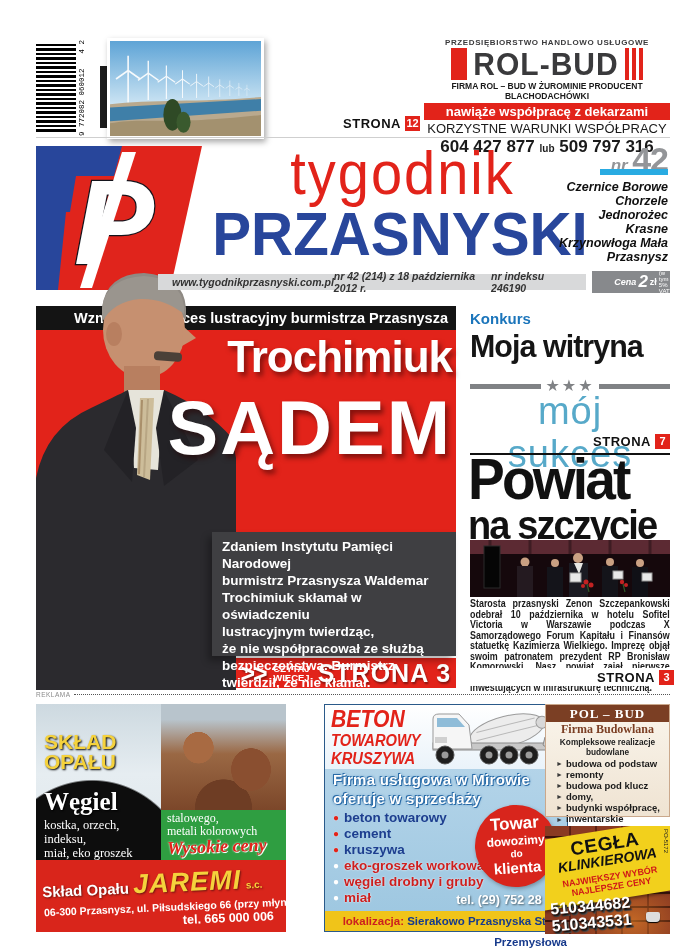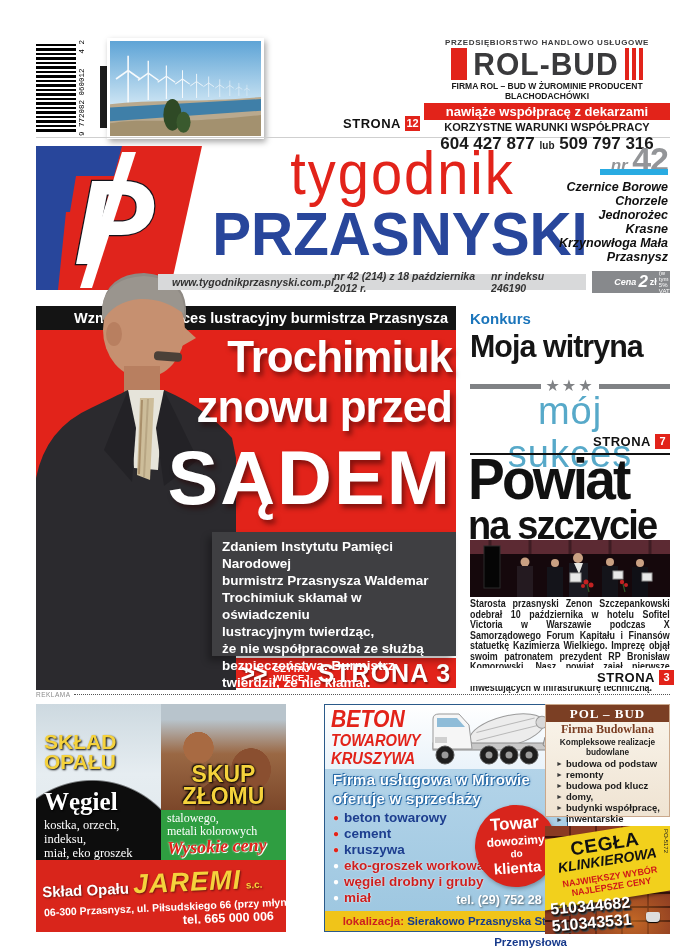--- a/index.html
+++ b/index.html
@@ -30,21 +30,21 @@
 
   .rolbud{left:424px;top:36px;width:246px;height:100px;text-align:center;}
   .rb-r1{font-size:8px;font-weight:700;color:#3a3a3c;letter-spacing:.6px;margin-top:2px;}
   .rb-row{display:flex;align-items:center;justify-content:center;gap:6px;height:34px;}
   .rb-bar{width:16px;height:32px;background:#e2231a;}
   .rb-title{font-size:30px;font-weight:800;color:#3a3a3c;letter-spacing:1px;transform:scaleY(1.05);}
   .rb-stripes{display:flex;gap:3px;}
   .rb-stripes i{display:block;width:4px;height:32px;background:#e2231a;}
   .rb-r3{font-size:8.5px;font-weight:700;color:#1a1a1a;}
   .rb-r4{background:#e2231a;color:#fff;font-weight:800;font-size:13px;height:17px;line-height:17px;margin-top:2px;}
-  .rb-r5{font-size:11px;font-weight:700;color:#1a1a1a;margin-top:1px;}
+  .rb-r5{font-size:13px;font-weight:400;color:#1a1a1a;margin-top:1px;}
   .rb-r6{font-size:17px;font-weight:800;color:#1a1a1a;margin-top:1px;}
   .rb-r6 .lub{font-size:10px;font-weight:700;}
 
   
   .logo{left:30px;top:142px;width:178px;height:152px;}
   .mast-top{left:210px;top:140px;width:385px;text-align:center;color:#e2231a;
     font-size:56px;font-weight:400;letter-spacing:2px;transform:scaleY(1.08);}
   .mast-main{left:200px;top:198px;width:400px;text-align:center;color:#28469b;
     font-size:62px;font-weight:800;transform:scaleX(.94);letter-spacing:0px;}
   .issue{left:540px;top:140px;width:128px;text-align:right;color:#939598;}
@@ -326,21 +326,20 @@
       <polygon points="104,130 118,130 114,212 101,207" fill="#cdbd9a"></polygon>
       <line x1="106" y1="132" x2="103" y2="206" stroke="#a98f6a" stroke-width="2"></line>
       <line x1="112" y1="131" x2="108" y2="209" stroke="#b8a684" stroke-width="2"></line>
       <path d="M92,122 L68,182 L96,214 L100,160 Z" fill="#232226"></path>
       <path d="M128,122 L162,192 L128,218 L120,160 Z" fill="#232226"></path>
     </svg>
   </div>
 
   <div class="abs headline">
     <div class="hl1">Trochimiuk</div>
-    <div class="hl2">znowu przed</div>
     <div class="hl3">SĄDEM</div>
   </div>
 
   <div class="abs lead-box pre">Zdaniem Instytutu Pamięci Narodowej
 burmistrz Przasnysza Waldemar
 Trochimiuk skłamał w oświadczeniu
 lustracyjnym twierdząc,
 że nie współpracował ze służbą
 bezpieczeństwa. Burmistrz
 twierdził, że nie kłamał.</div>
@@ -427,22 +426,20 @@
   <div class="abs ad-jaremi">
     <div class="jar-left">
       <div class="jar-sklad pre">SKŁAD
 OPAŁU</div>
       <div class="jar-wegiel">Węgiel</div>
       <div class="jar-desc pre">kostka, orzech, indeksu,
 miał, eko groszek
 pellety</div>
     </div>
     <div class="jar-right">
-      <div class="jar-skup pre">SKUP
-ZŁOMU</div>
       <div class="jar-green">
         <div class="jar-zlom pre">stalowego,
 metali kolorowych</div>
         <div class="jar-wysokie">Wysokie ceny</div>
       </div>
     </div>
     <div class="jar-band">
       <div class="jar-l1">
         <span class="p">Skład Opału</span>
         <span class="b">JAREMI</span>

